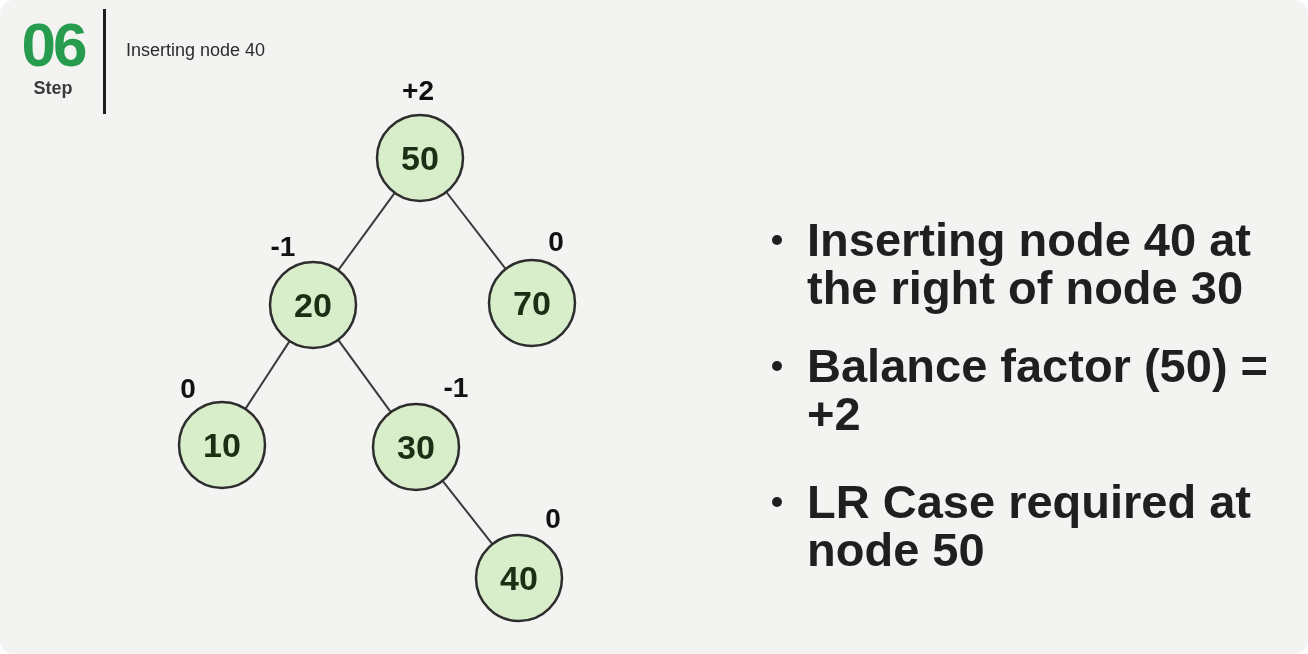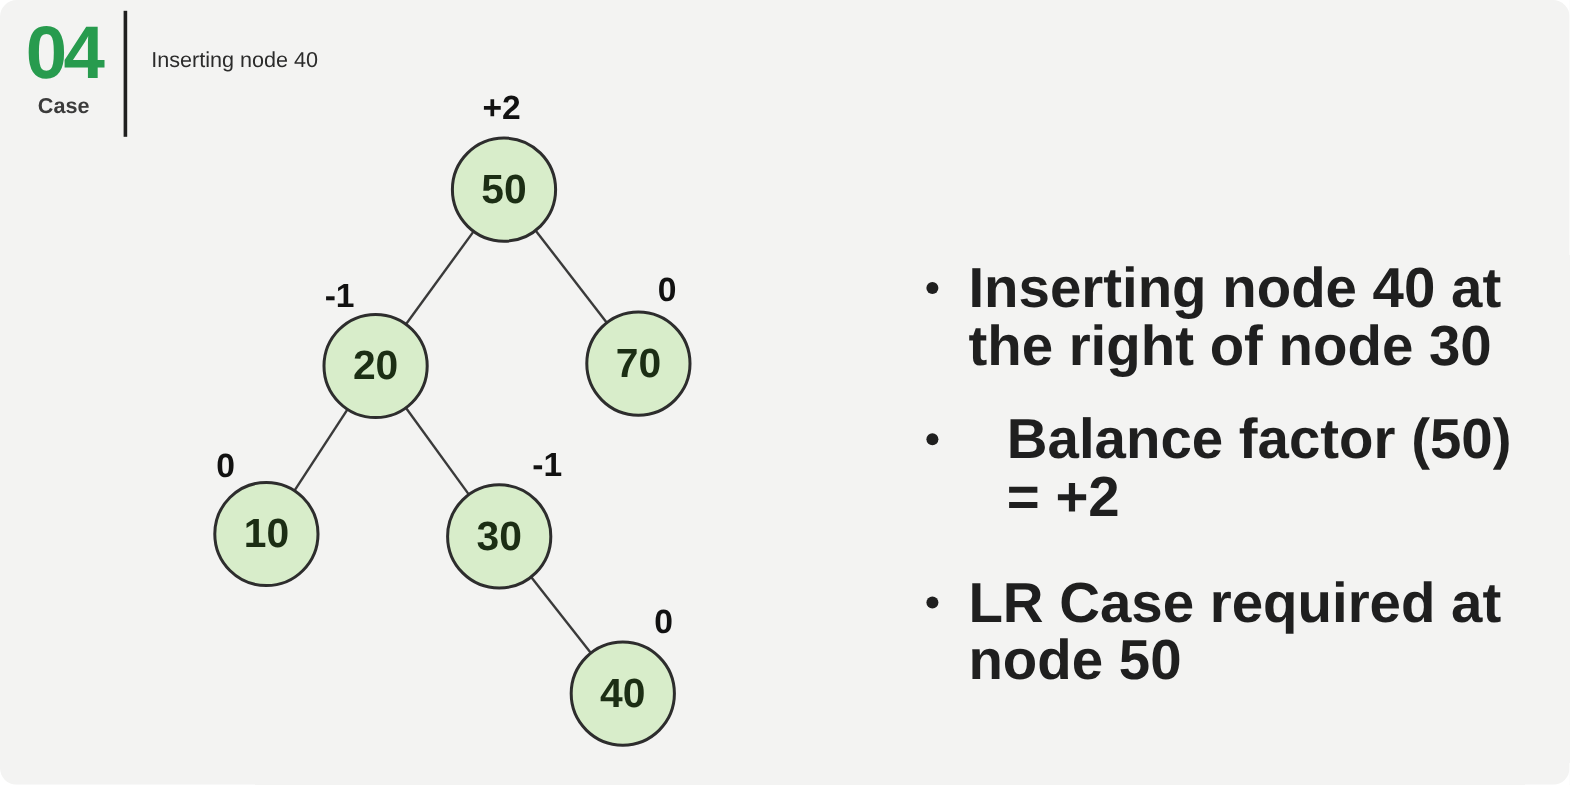--- a/index.html
+++ b/index.html
@@ -68,21 +68,21 @@
     position: absolute;
     left: 772px;
     top: 216px;
     width: 510px;
   }
   .note-item {
     display: flex;
     align-items: flex-start;
     margin-bottom: 30px;
   }
-  .note-item:nth-child(2) { margin-bottom: 40px; gap: 32px; }
+  .note-item:nth-child(2) { margin-bottom: 40px; }
   .note-dot {
     flex: 0 0 auto;
     width: 10px;
     height: 10px;
     border-radius: 50%;
     background: #1f1f1f;
     margin: 19px 25px 0 0;
   }
   .note-text {
     font-size: 47px;
@@ -90,22 +90,22 @@
     line-height: 48px;
     color: #1f1f1f;
     white-space: pre-line;
   }
 </style>
 </head>
 <body>
 
 <div class="canvas">
 
-  <div class="step-number">04</div>
-  <div class="step-label">Case</div>
+  <div class="step-number">06</div>
+  <div class="step-label">Step</div>
   <div class="header-divider"></div>
   <div class="page-title">Inserting node 40</div>
 
   <svg class="tree-svg" viewBox="0 0 1308 654" xmlns="http://www.w3.org/2000/svg">
       <line x1="394.7" y1="192.8" x2="338.3" y2="270.2" stroke="#3a3a3a" stroke-width="2"></line>
       <line x1="446.3" y1="192.0" x2="505.7" y2="269.0" stroke="#3a3a3a" stroke-width="2"></line>
       <line x1="289.6" y1="341.1" x2="245.4" y2="408.9" stroke="#3a3a3a" stroke-width="2"></line>
       <line x1="338.2" y1="339.8" x2="390.8" y2="412.2" stroke="#3a3a3a" stroke-width="2"></line>
       <line x1="442.6" y1="480.8" x2="492.4" y2="544.2" stroke="#3a3a3a" stroke-width="2"></line>
       <g>

